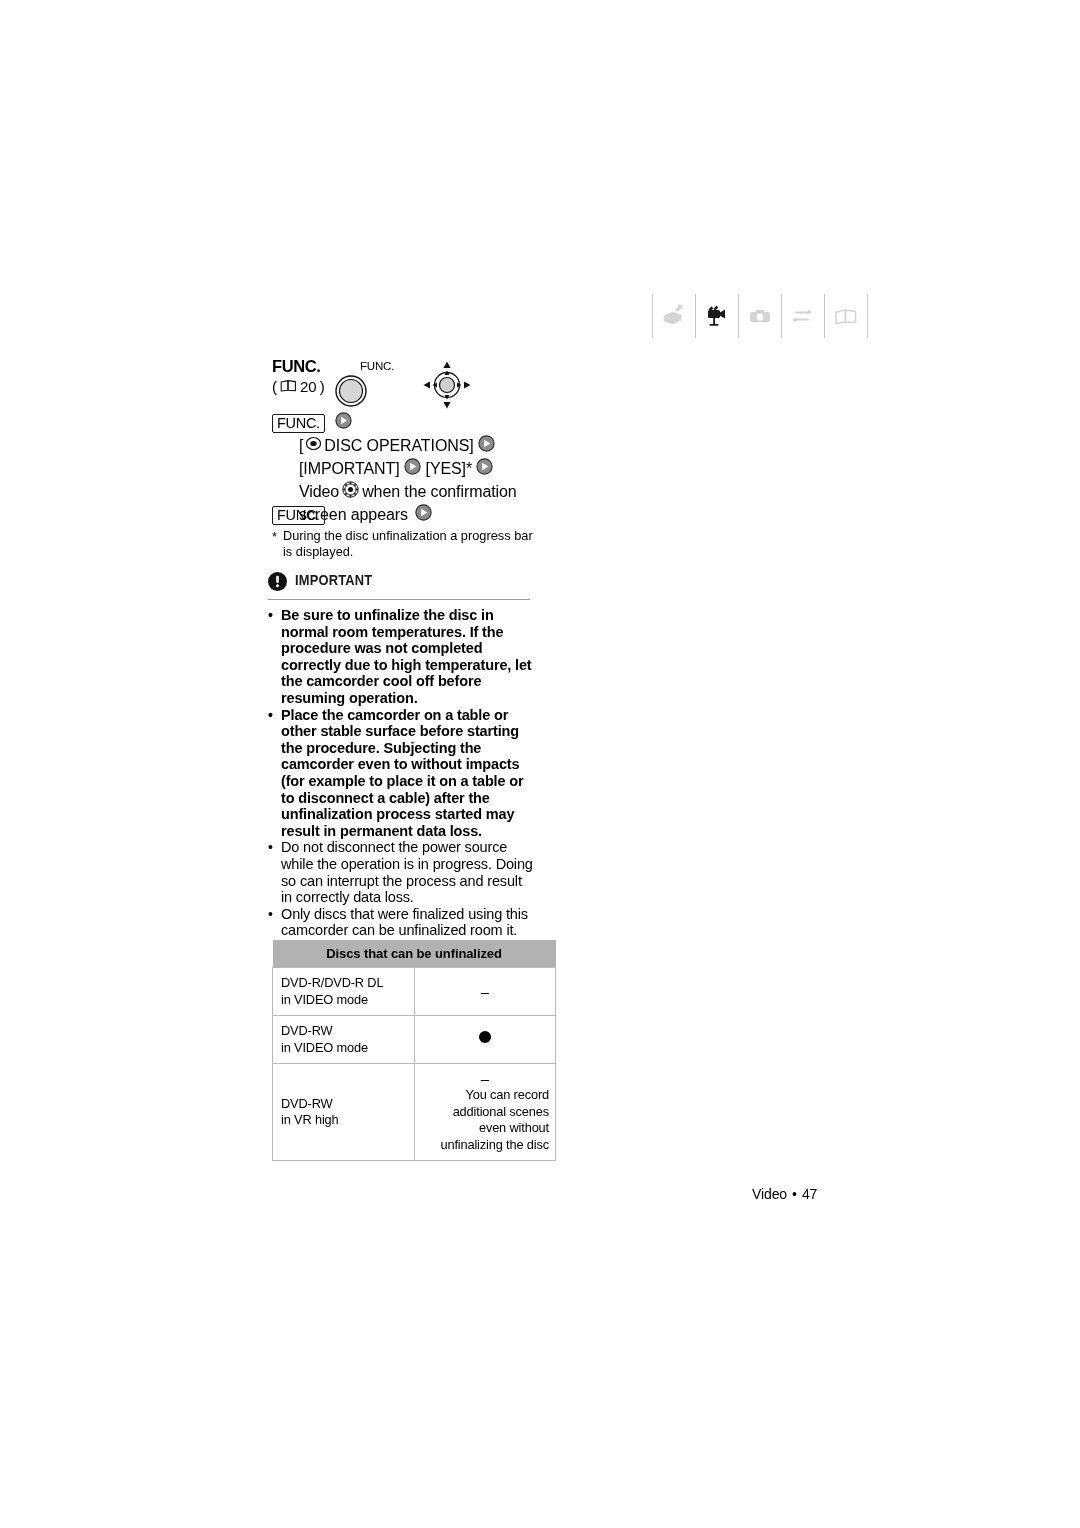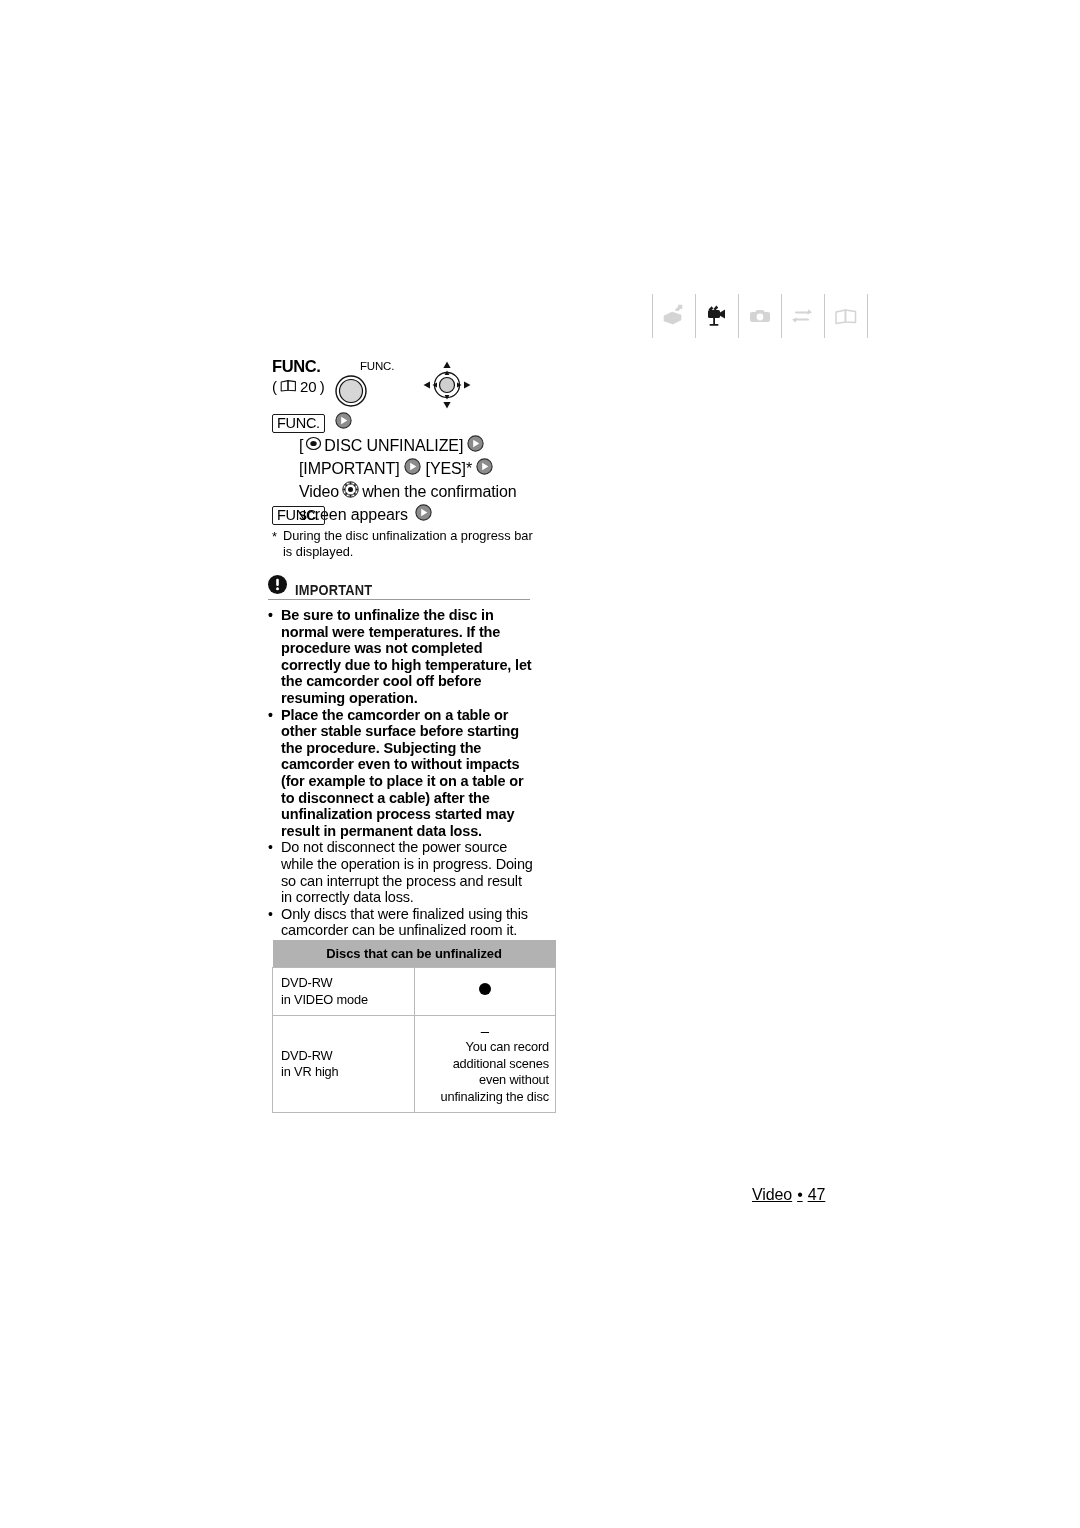--- a/index.html
+++ b/index.html
@@ -146,21 +146,21 @@
   #footnote .fn-body { padding-left: 11px; }
 
   
   #important-head {
     position: absolute;
     left: 268px;
     top: 572px;
     width: 262px;
     height: 26px;
     display: flex;
-    align-items: flex-end;
+    align-items: flex-start;
   }
   #important-title {
     font-weight: bold;
     font-size: 14px;
     letter-spacing: 0.2px;
     color: #1a1a1a;
     margin-left: 8px;
     transform: scaleX(0.92);
     transform-origin: left center;
   }
@@ -239,24 +239,23 @@
     border-radius: 50%;
     background: #000;
   }
   .val-note { display: block; text-align: right; padding-left: 2px; }
 
   
   #page-footer {
     position: absolute;
     left: 752px;
     top: 1186px;
-    font-size: 16px;
+    font-size: 14px;
     letter-spacing: -0.1px;
     white-space: nowrap;
-    text-decoration: underline;
   }
   #page-footer .fdot { margin: 0 5px; }
 </style>
 </head>
 <body>
 
 <div id="mode-strip">
   <div class="mode-sep"></div>
 
   <div class="mode-cell">
@@ -384,21 +383,21 @@
   </div>
 
   <div class="proc-line indent">
     <span class="proc-text">[</span>
     <span class="inline-icon">
       <svg width="15" height="15" viewBox="0 0 15 15">
         <ellipse cx="7.5" cy="7.5" rx="7" ry="6" fill="#ffffff" stroke="#111" stroke-width="1.2"></ellipse>
         <ellipse cx="7.5" cy="7.5" rx="3.2" ry="2.6" fill="#111"></ellipse>
       </svg>
     </span>
-    <span class="proc-text">DISC UNFINALIZE]</span>
+    <span class="proc-text">DISC OPERATIONS]</span>
     <span class="step-arrow">
       <svg width="17" height="17" viewBox="0 0 17 17">
         <circle cx="8.5" cy="8.5" r="7.6" fill="#8c8c8c" stroke="#2b2b2b" stroke-width="1.1"></circle>
         <path d="M6.2 4.8 L12.3 8.5 L6.2 12.2 Z" fill="#ffffff"></path>
       </svg>
     </span>
   </div>
 
   <div class="proc-line indent">
     <span class="proc-text">[IMPORTANT]</span>
@@ -467,40 +466,49 @@
       <circle cx="9.5" cy="13.7" r="1.5" fill="#ffffff"></circle>
     </svg>
   </span>
   <span id="important-title">IMPORTANT</span>
 </div>
 <div id="important-rule"></div>
 
 <div id="notes">
   <div class="note bold">
     <span class="dot">•</span>
-    <span>Be sure to unfinalize the disc in normal were temperatures. If the procedure was not completed correctly due to high temperature, let the camcorder cool off before resuming operation.</span>
+    <span>Be sure to unfinalize the disc in normal room temperatures. If the procedure was not completed correctly due to high temperature, let the camcorder cool off before resuming operation.</span>
   </div>
   <div class="note bold">
     <span class="dot">•</span>
     <span>Place the camcorder on a table or other stable surface before starting the procedure. Subjecting the camcorder even to without impacts (for example to place it on a table or to disconnect a cable) after the unfinalization process started may result in permanent data loss.</span>
   </div>
   <div class="note">
     <span class="dot">•</span>
     <span>Do not disconnect the power source while the operation is in progress. Doing so can interrupt the process and result in correctly data loss.</span>
   </div>
   <div class="note">
     <span class="dot">•</span>
     <span>Only discs that were finalized using this camcorder can be unfinalized room it.</span>
   </div>
 </div>
 
 <table id="disc-table">
   <tbody>
       <tr>
     <th class="thead" colspan="2">Discs that can be unfinalized</th>
+  </tr>
+  <tr>
+    <td class="c-label">
+      <div>DVD-R/DVD-R DL</div>
+      <div>in VIDEO mode</div>
+    </td>
+    <td class="c-val">
+      <span class="dash">–</span>
+    </td>
   </tr>
   <tr>
     <td class="c-label">
       <div>DVD-RW</div>
       <div>in VIDEO mode</div>
     </td>
     <td class="c-val">
       <span class="bigdot"></span>
     </td>
   </tr>

